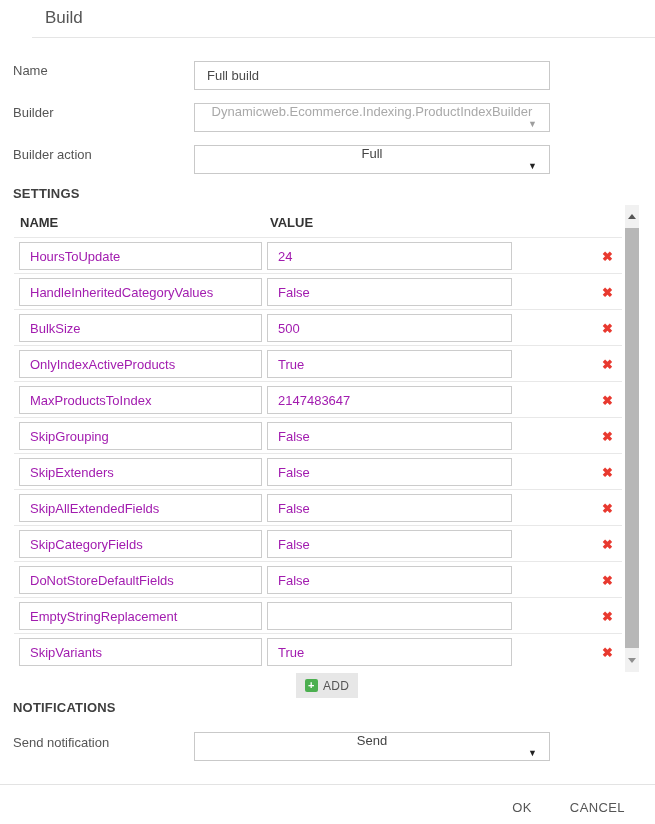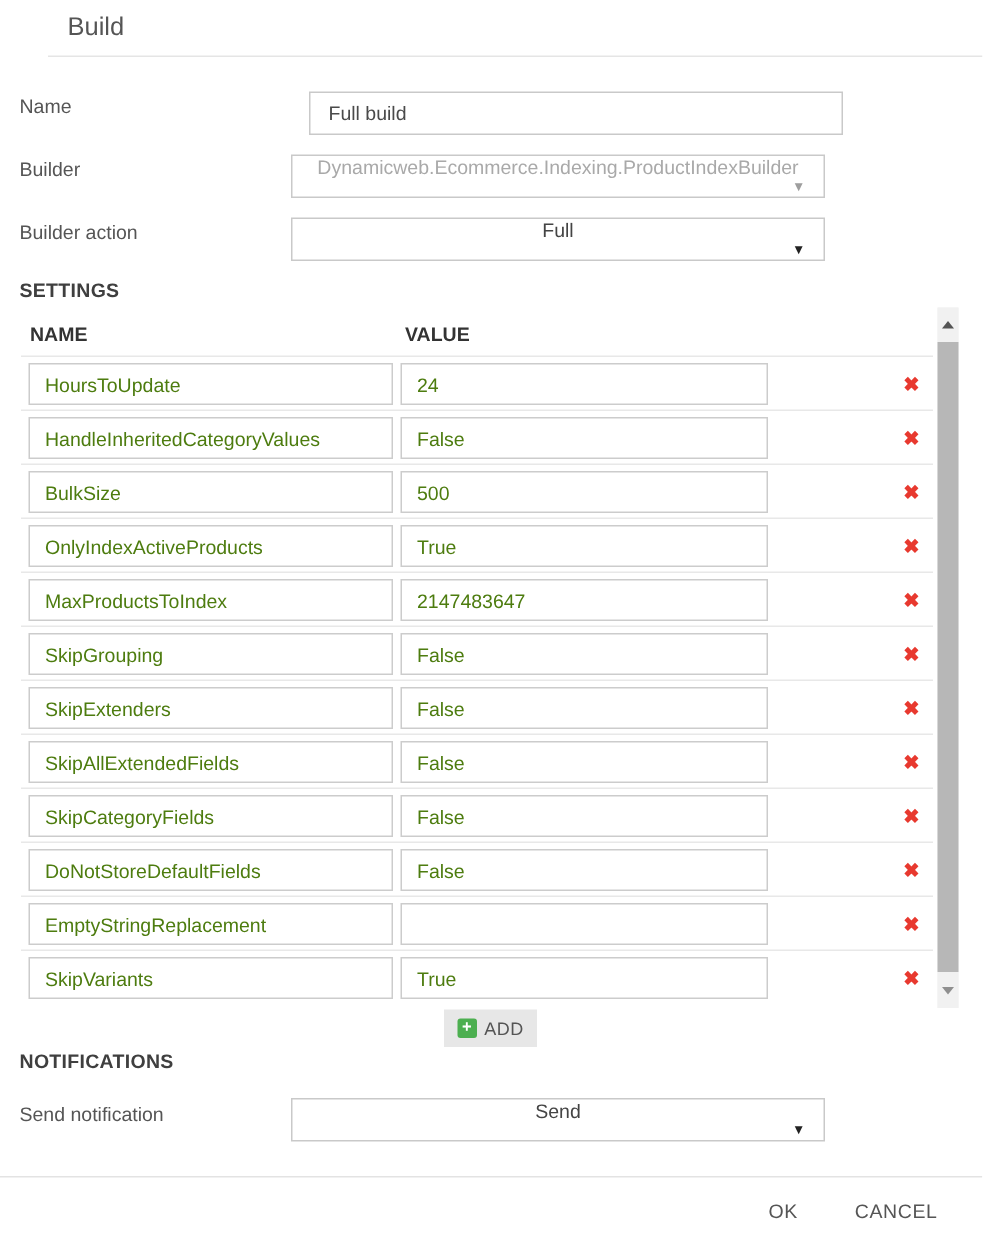--- a/index.html
+++ b/index.html
@@ -9,36 +9,36 @@
 
   
   .hdr { position:absolute; left:0; top:0; width:655px; height:38px; border-bottom:1px solid #e5e5e5; background:#fff;margin-left:32px; }
   .hdr-title { position:absolute; left:13px; top:8px; font-size:17px; color:#555; }
   .close-btn { position:absolute; right:14px; top:9px; width:18px; height:18px; border-radius:50%;
     background:#a5a5a5; color:#fff; font-size:10px; font-weight:bold; line-height:18px; text-align:center; cursor:pointer; }
 
   
   .lbl { position:absolute; left:13px; font-size:13px; color:#555; }
   .text-input { position:absolute; left:194px; width:356px; height:29px; border:1px solid #c9c9c9;
-    padding:0 12px; font-size:13px; color:#4a4a4a; font-family:"Liberation Sans",sans-serif; background:#fff; outline:none;margin-left:12px; }
+    padding:0 12px; font-size:13px; color:#4a4a4a; font-family:"Liberation Sans",sans-serif; background:#fff; outline:none; }
   .fake-select { position:absolute; left:194px; width:356px; height:29px; border:1px solid #c9c9c9;
     background:#fff; font-size:13px; color:#444; display:flex; align-items:center; padding:0 12px; cursor:pointer;flex-direction:column; }
   .fake-select .caret { margin-left:auto; font-size:9px; color:#222; }
   .fake-select.disabled { color:#a9a9a9; cursor:default; }
   .fake-select.disabled .caret { color:#9e9e9e; }
 
   .section-h { position:absolute; left:13px; font-size:13px; font-weight:bold; color:#3f3f3f; letter-spacing:.2px; }
 
   .col-h { position:absolute; font-size:13px; font-weight:bold; color:#333; }
 
   
   .rows { position:absolute; left:0; top:237px; width:655px; }
   .trow { position:relative; height:36px; margin:0 33px 0 14px; border-top:1px solid #e8e8e8; }
   .trow .cell-name, .trow .cell-value { position:absolute; top:4px; height:28px; border:1px solid #ccc;
-    padding:0 10px; font-size:13px; color:#4d7c0f; font-family:"Liberation Sans",sans-serif; background:#fff; outline:none; }
+    padding:0 10px; font-size:13px; color:#a21caf; font-family:"Liberation Sans",sans-serif; background:#fff; outline:none; }
   .trow .cell-name { left:5px; width:243px; }
   .trow .cell-value { left:253px; width:245px; }
   .trow .del { position:absolute; right:9px; top:50%; transform:translateY(-50%);
     color:#e8392f; font-size:13px; font-weight:bold; cursor:pointer; line-height:1; }
 
   
   .scrollbar { position:absolute; left:625px; top:205px; width:14px; height:467px; background:#f1f1f1; }
   .sb-btn { position:absolute; left:0; width:14px; height:23px; background:#f1f1f1;
     display:flex; align-items:center; justify-content:center; cursor:pointer; }
   .sb-up { top:0; } .sb-down { bottom:0; height:24px; }

